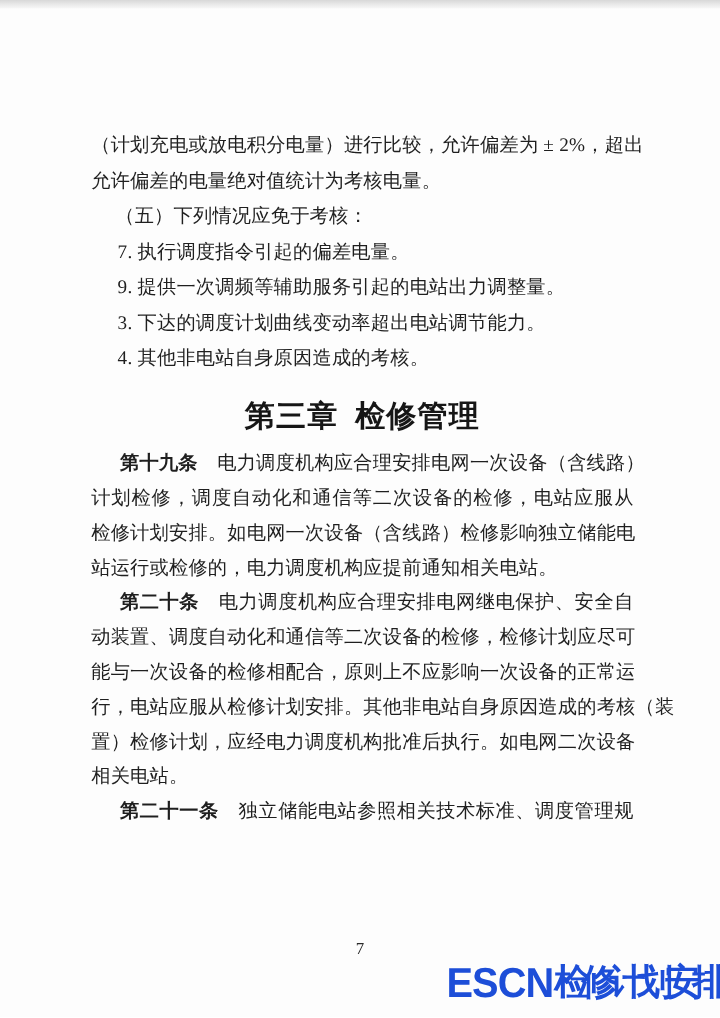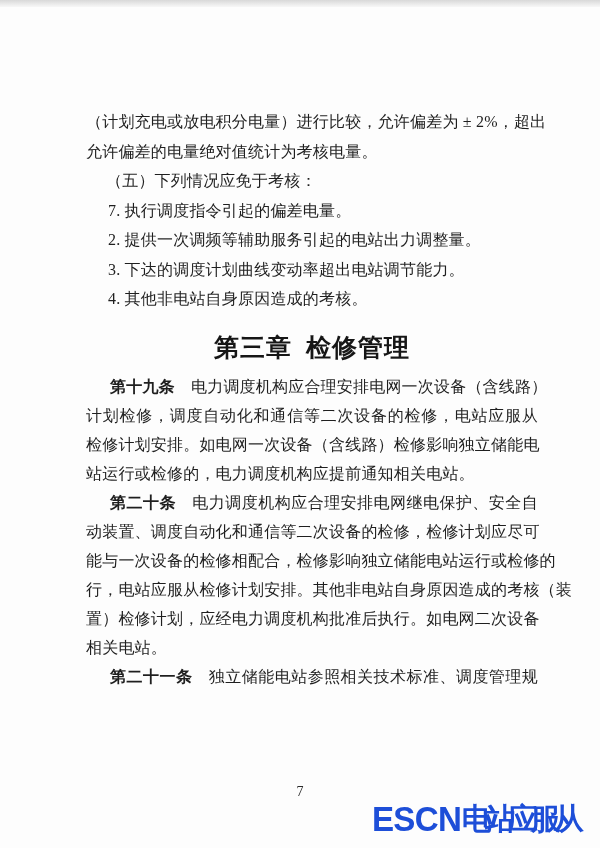--- a/index.html
+++ b/index.html
@@ -6,21 +6,21 @@
   .page {
     position:relative; width:600px; height:848px; overflow:hidden;
     background:#fdfdfd; color:#1f1f1f;
     font-family:"Liberation Serif","DejaVu Serif",serif;
   }
   .scan-edge {
     position:absolute; left:0; top:0; width:600px; height:7px;
     background:linear-gradient(180deg,#d8d8d8 0%,#eaeaea 55%,#f7f7f7 100%);
   }
   .body-text {
-    position:absolute; left:86px; top:107px; width:452px;
+    position:absolute; left:76px; top:107px; width:452px;
     font-size:16px; letter-spacing:0.2px;
   }
   .block-1 .tline { height:29.5px; line-height:29.5px; }
   .block-2 .tline { height:29px;   line-height:29px;   }
   .tline { white-space:nowrap; }
   .tline.jst { text-align:justify; text-align-last:justify; -moz-text-align-last:justify; }
   .ind-para  { padding-left:24px; }
   .ind-paren { padding-left:20px; }
   .ind-num   { padding-left:22px; }
   .bold-prefix {
@@ -59,39 +59,39 @@
 
 <div class="page">
   <div class="scan-edge"></div>
 
   <div class="body-text">
     <div class="block-1" id="block1">
         <div class="tline jst"><span class="line-text">（计划充电或放电积分电量）进行比较，允许偏差为 ± 2%，超出</span></div>
         <div class="tline"><span class="line-text">允许偏差的电量绝对值统计为考核电量。</span></div>
         <div class="tline ind-paren"><span class="line-text">（五）下列情况应免于考核：</span></div>
         <div class="tline ind-num"><span class="line-text">7. 执行调度指令引起的偏差电量。</span></div>
-        <div class="tline ind-num"><span class="line-text">2. 提供一次调频等辅助服务引起的电站出力调整量。</span></div>
+        <div class="tline ind-num"><span class="line-text">9. 提供一次调频等辅助服务引起的电站出力调整量。</span></div>
         <div class="tline ind-num"><span class="line-text">3. 下达的调度计划曲线变动率超出电站调节能力。</span></div>
         <div class="tline ind-num"><span class="line-text">4. 其他非电站自身原因造成的考核。</span></div>
       </div>
     <div class="chapter">第三章 检修管理</div>
     <div class="block-2" id="block2">
         <div class="tline jst ind-para"><span class="bold-prefix">第十九条</span><span class="line-text">　电力调度机构应合理安排电网一次设备（含线路）</span></div>
         <div class="tline jst"><span class="line-text">计划检修，调度自动化和通信等二次设备的检修，电站应服从</span></div>
         <div class="tline jst"><span class="line-text">检修计划安排。如电网一次设备（含线路）检修影响独立储能电</span></div>
         <div class="tline"><span class="line-text">站运行或检修的，电力调度机构应提前通知相关电站。</span></div>
         <div class="tline jst ind-para"><span class="bold-prefix">第二十条</span><span class="line-text">　电力调度机构应合理安排电网继电保护、安全自</span></div>
         <div class="tline jst"><span class="line-text">动装置、调度自动化和通信等二次设备的检修，检修计划应尽可</span></div>
-        <div class="tline jst"><span class="line-text">能与一次设备的检修相配合，检修影响独立储能电站运行或检修的</span></div>
+        <div class="tline jst"><span class="line-text">能与一次设备的检修相配合，原则上不应影响一次设备的正常运</span></div>
         <div class="tline jst"><span class="line-text">行，电站应服从检修计划安排。其他非电站自身原因造成的考核（装</span></div>
         <div class="tline jst"><span class="line-text">置）检修计划，应经电力调度机构批准后执行。如电网二次设备</span></div>
         <div class="tline"><span class="line-text">相关电站。</span></div>
         <div class="tline jst ind-para"><span class="bold-prefix">第二十一条</span><span class="line-text">　独立储能电站参照相关技术标准、调度管理规</span></div>
       </div>
   </div>
 
   <div class="pagenum">7</div>
 
   <div class="logo">
     <span class="logo-latin">ESCN</span>
-    <span class="logo-cjk">电站应服从</span>
+    <span class="logo-cjk">检修计划安排</span>
   </div>
 </div>
 
 </body></html>

